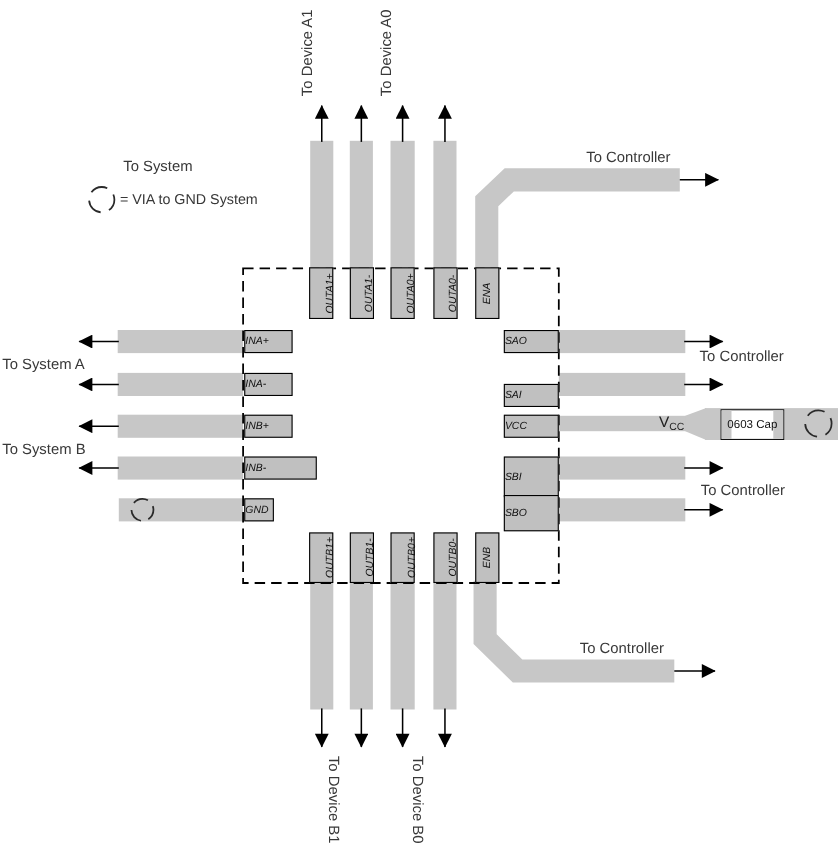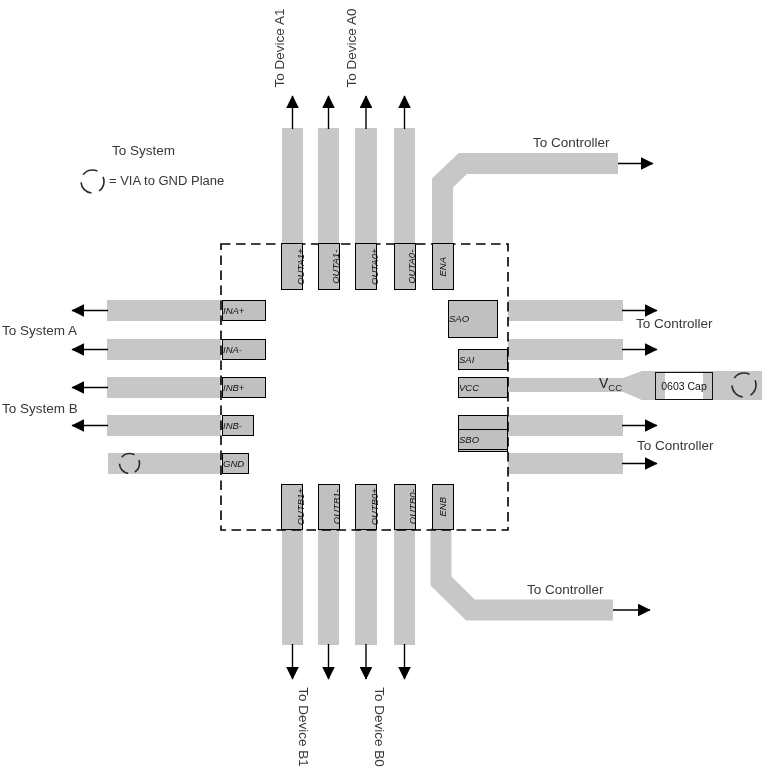--- a/index.html
+++ b/index.html
@@ -102,45 +102,45 @@
 
   <div class="pin" style="left:222px;top:300px;width:44px;height:21px">
       <span>INA+</span>
     </div>
   <div class="pin" style="left:222px;top:339px;width:44px;height:21px">
       <span>INA-</span>
     </div>
   <div class="pin" style="left:222px;top:377px;width:44px;height:21px">
       <span>INB+</span>
     </div>
-  <div class="pin" style="left:222px;top:415px;width:32px;height:21px">
+  <div class="pin" style="left:222px;top:415px;width:66px;height:21px">
       <span>INB-</span>
     </div>
   <div class="pin" style="left:222px;top:453px;width:27px;height:21px">
       <span>GND</span>
     </div>
 
-  <div class="pin" style="left:448px;top:300px;width:50px;height:38px">
+  <div class="pin" style="left:458px;top:300px;width:50px;height:21px">
       <span>SAO</span>
     </div>
   <div class="pin" style="left:458px;top:349px;width:50px;height:21px">
       <span>SAI</span>
     </div>
   <div class="pin" style="left:458px;top:377px;width:50px;height:21px">
       <span>VCC</span>
     </div>
   <div class="pin" style="left:458px;top:415px;width:50px;height:37px">
       <span>SBI</span>
     </div>
-  <div class="pin" style="left:458px;top:429px;width:50px;height:21px">
+  <div class="pin" style="left:458px;top:450px;width:50px;height:33px">
       <span>SBO</span>
     </div>
 
   <div class="lbl" style="left:112px;top:144px">To System</div>
-  <div class="lbl" style="left:109px;top:174px;font-size:13px">= VIA to GND Plane</div>
+  <div class="lbl" style="left:109px;top:174px;font-size:13px">= VIA to GND System</div>
 
   <div class="lbl rot-ccw" style="left:280px;top:48px">To Device A1</div>
   <div class="lbl rot-ccw" style="left:352px;top:48px">To Device A0</div>
   <div class="lbl rot-cw" style="left:303px;top:727px">To Device B1</div>
   <div class="lbl rot-cw" style="left:379px;top:727px">To Device B0</div>
 
   <div class="lbl" style="left:2px;top:324px">To System A</div>
   <div class="lbl" style="left:2px;top:402px">To System B</div>
 
   <div class="lbl" style="left:533px;top:136px">To Controller</div>

